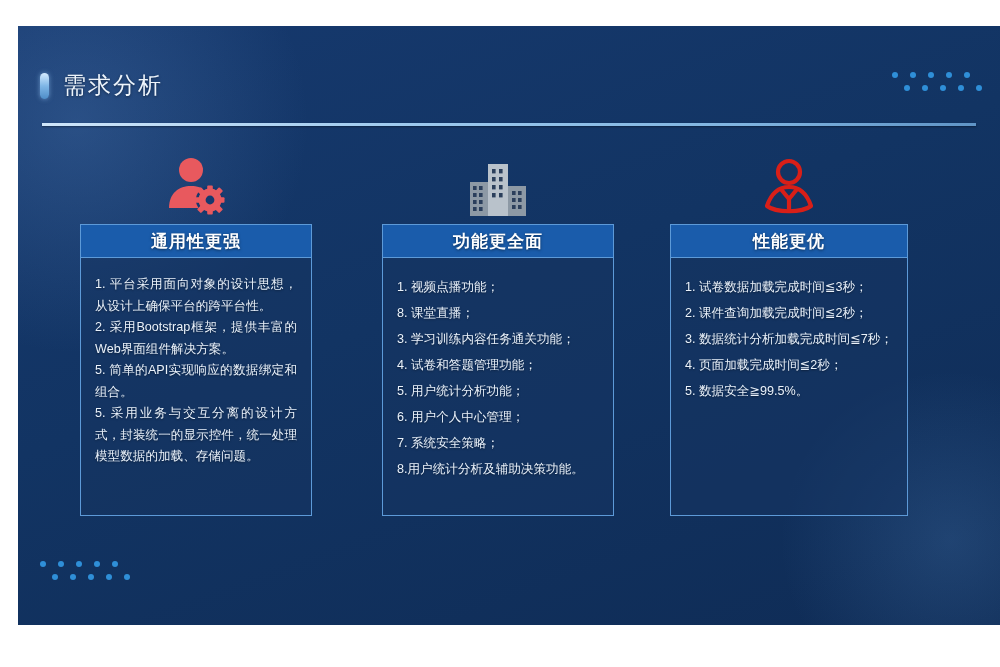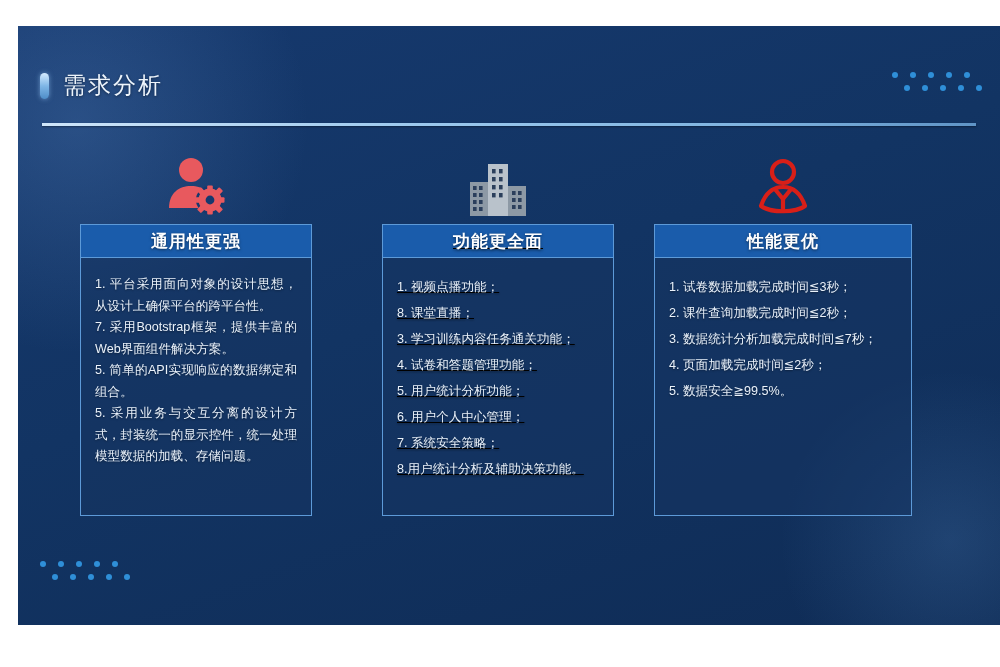--- a/index.html
+++ b/index.html
@@ -89,22 +89,22 @@
     top: 124px;
     width: 982px;
     height: 400px;
   }
   .card {
     position: absolute;
     top: 0;
     width: 232px;
   }
   #card-0 { left: 62px; }
-  #card-1 { left: 364px; text-decoration: underline; }
-  #card-2 { left: 636px; width: 258px; }
+  #card-1 { left: 364px; }
+  #card-2 { left: 652px; width: 238px; }
 
   .card-icon {
     height: 66px;
     display: flex;
     align-items: flex-end;
     justify-content: center;
     margin-bottom: 8px;
   }
   .card-header {
     height: 34px;
@@ -187,21 +187,21 @@
             <rect x="51.2" y="50.2" width="5.6" height="6" rx="1" transform="rotate(-45 54 53.2)"></rect>
             <rect x="51.2" y="32.2" width="5.6" height="6" rx="1" transform="rotate(45 54 35.2)"></rect>
             <rect x="33.2" y="50.2" width="5.6" height="6" rx="1" transform="rotate(45 36 53.2)"></rect>
           </g>
           <circle cx="45" cy="44" r="4.4" fill="#16396e"></circle>
         </svg>
       </div>
       <div class="card-header">通用性更强</div>
       <div class="card-body">
         <div class="card-line">1. 平台采用面向对象的设计思想，从设计上确保平台的跨平台性。</div>
-        <div class="card-line">7. 采用Bootstrap框架，提供丰富的Web界面组件解决方案。</div>
+        <div class="card-line">2. 采用Bootstrap框架，提供丰富的Web界面组件解决方案。</div>
         <div class="card-line">5. 简单的API实现响应的数据绑定和组合。</div>
         <div class="card-line">5. 采用业务与交互分离的设计方式，封装统一的显示控件，统一处理模型数据的加载、存储问题。</div>
       </div>
     </div>
 
     <div class="card" id="card-1">
       <div class="card-icon">
         <svg width="64" height="56" viewBox="0 0 64 56" aria-hidden="true">
           <rect x="4" y="22" width="18" height="34" fill="#8d99a5"></rect>
           <rect x="22" y="4" width="20" height="52" fill="#b9c2cb"></rect>

